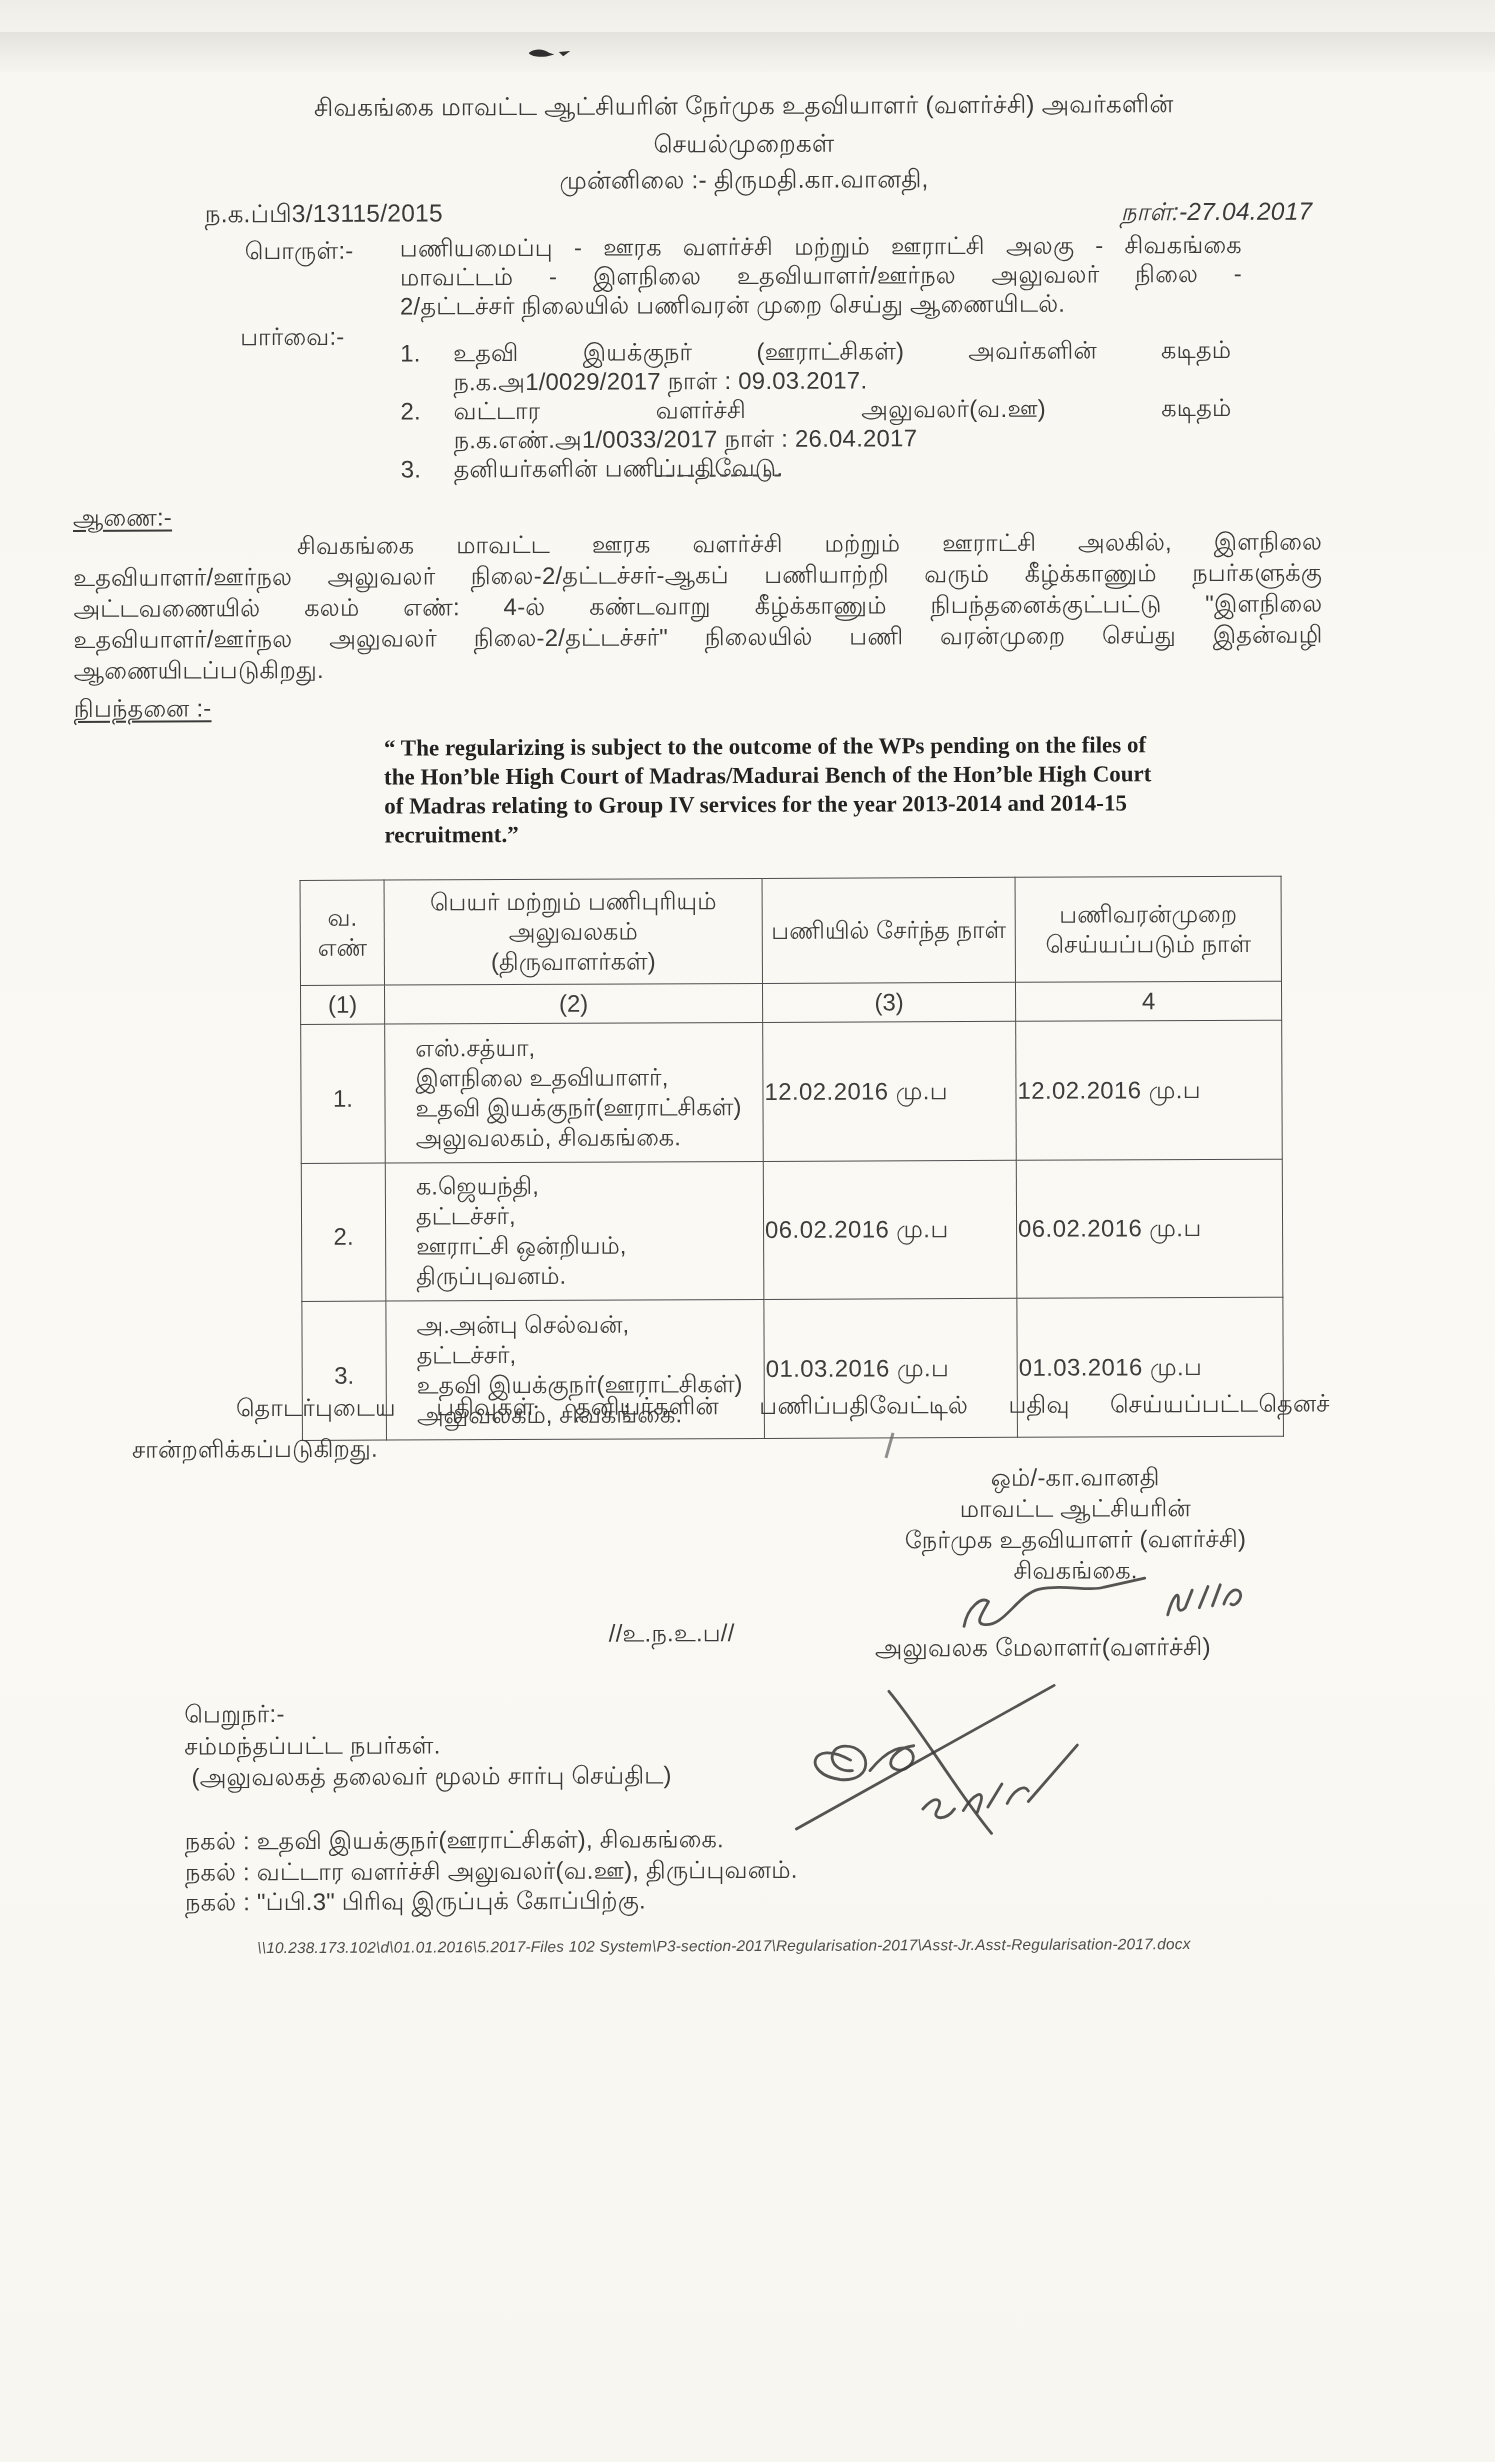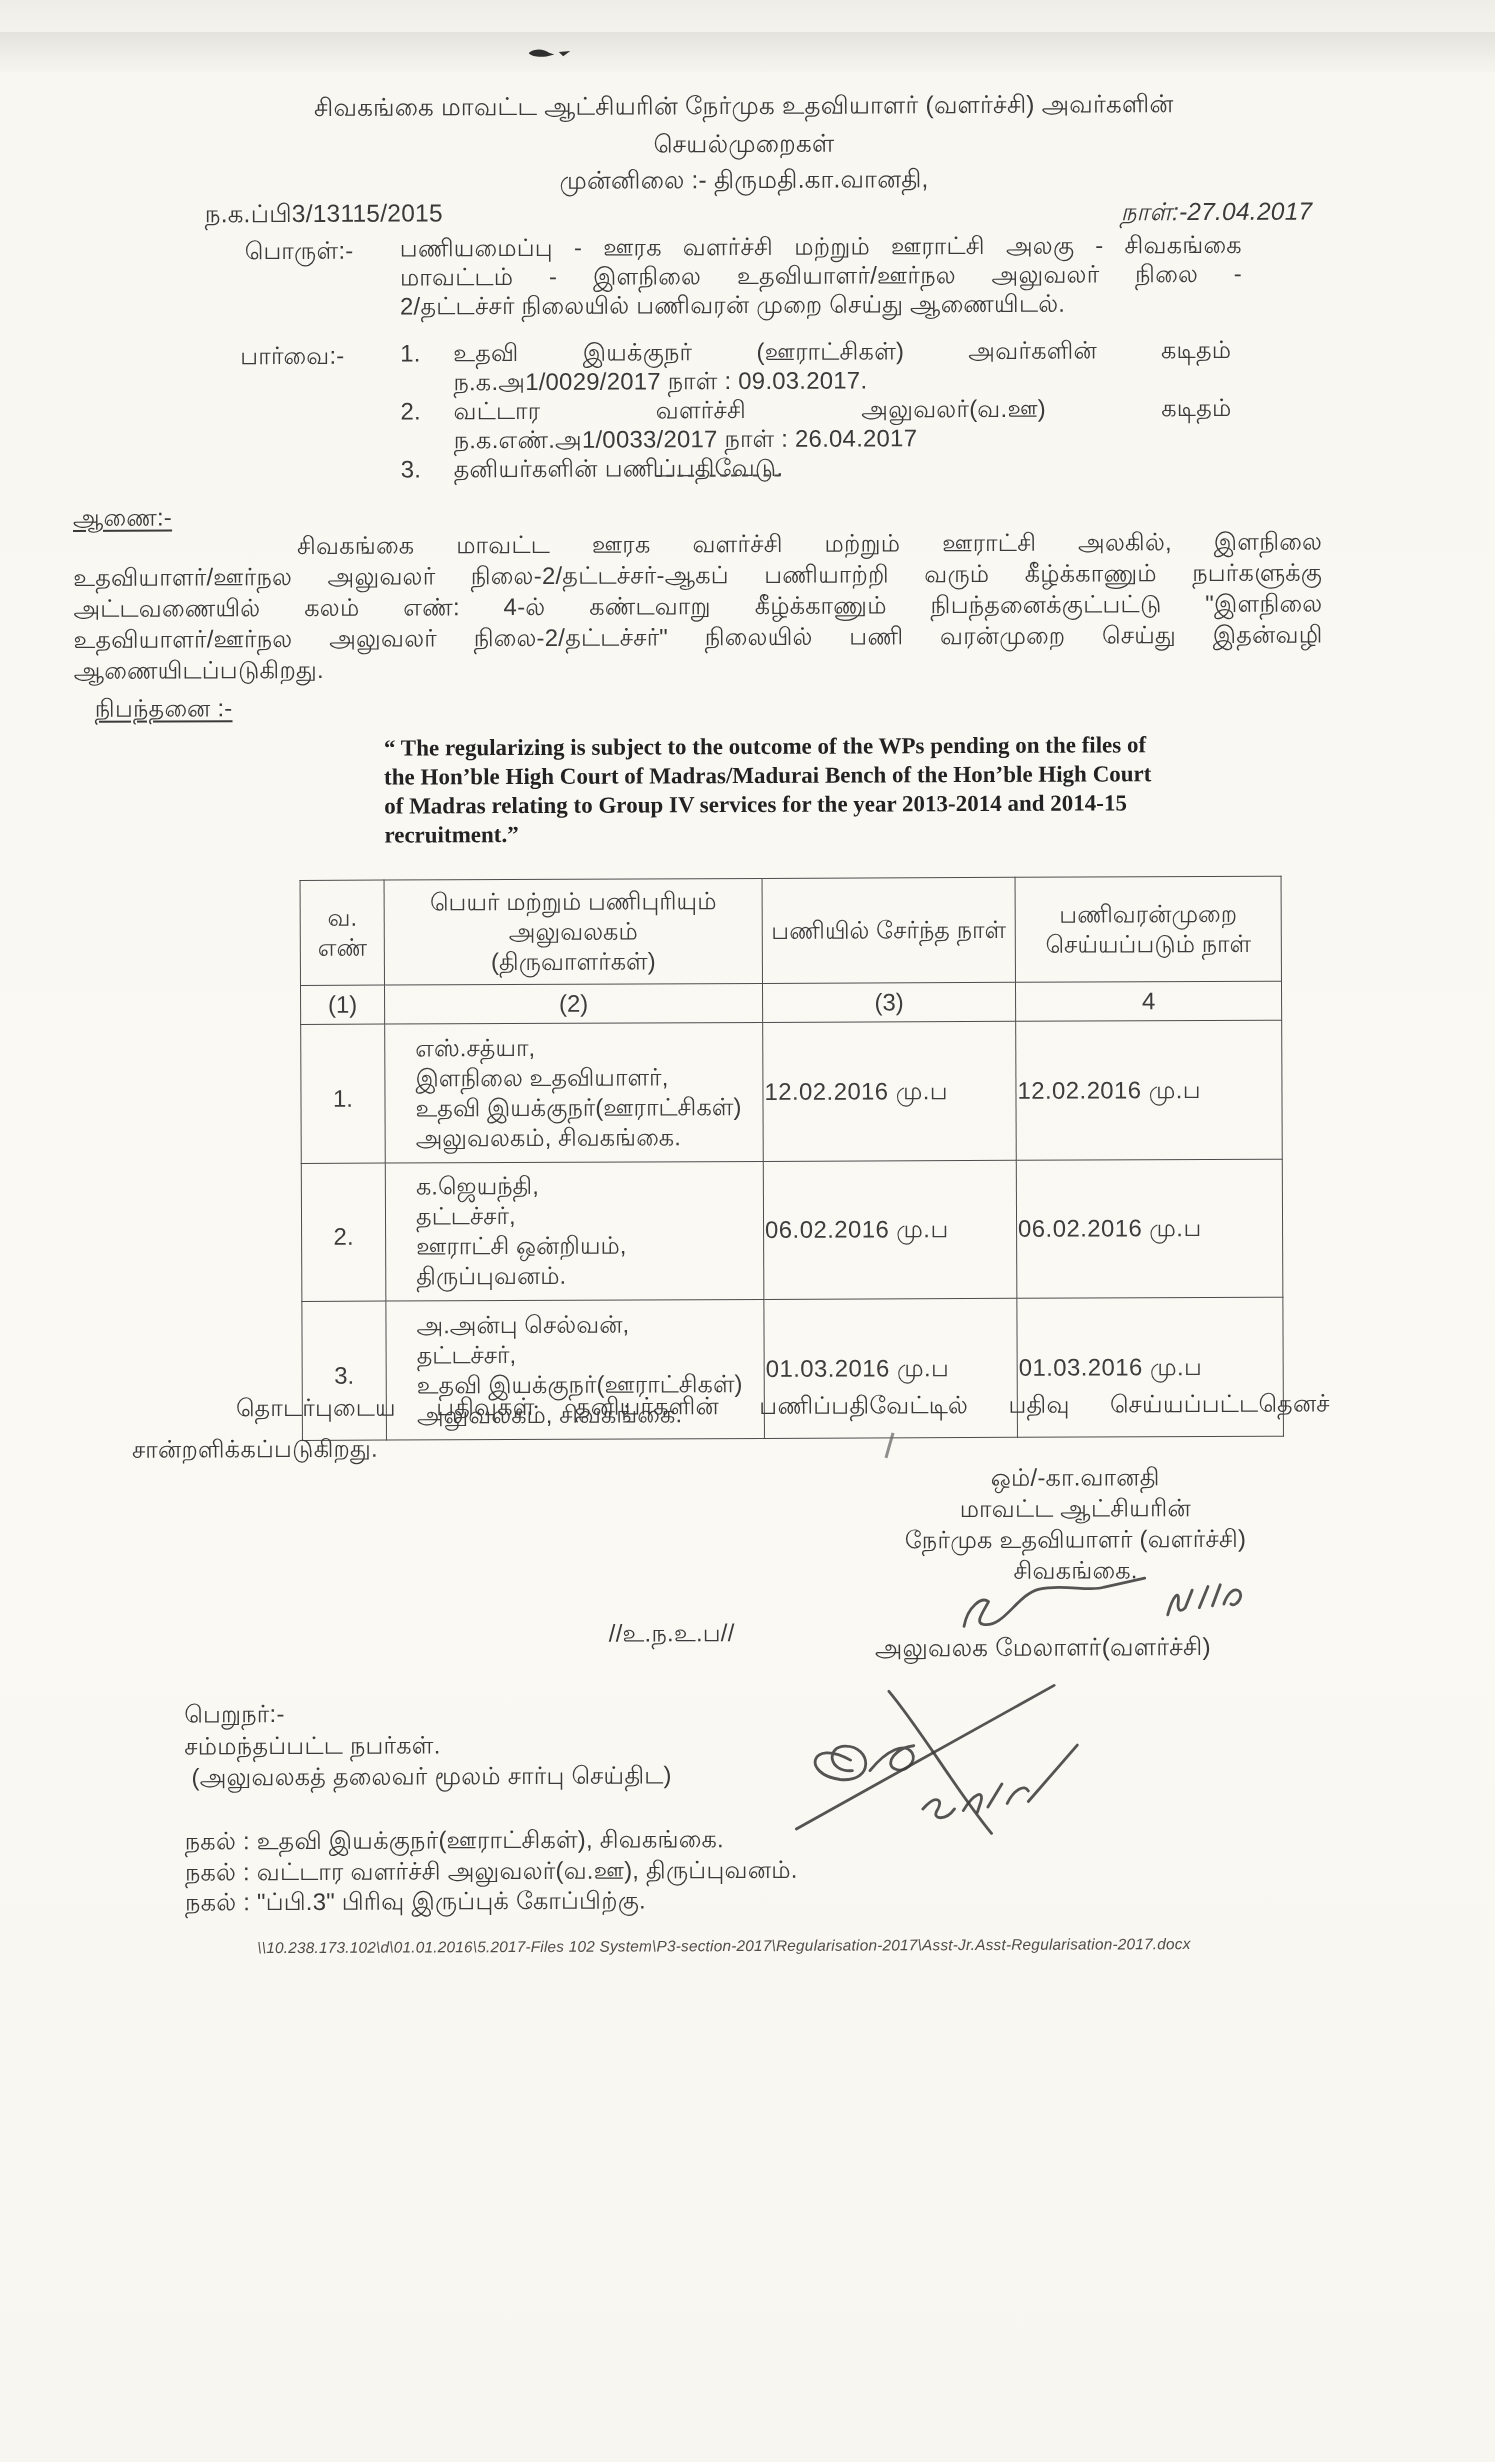--- a/index.html
+++ b/index.html
@@ -51,21 +51,21 @@
     <div class="abs tam" style="left:208px;top:197px;">ந.க.ப்பி3/13115/2015</div>
     <div class="abs tam" style="left:1124px;top:199px;font-style:italic;">நாள்:-27.04.2017</div>
 
     <div class="abs tam sm" style="left:248px;top:234px;">பொருள்:-</div>
     <div class="abs tam sm" style="left:403px;top:232px;width:842px;line-height:29px;">
       <span class="line spread">பணியமைப்பு - ஊரக வளர்ச்சி மற்றும் ஊராட்சி அலகு - சிவகங்கை</span>
       <span class="line spread">மாவட்டம் - இளநிலை உதவியாளர்/ஊர்நல அலுவலர் நிலை -</span>
       <span class="line">2/தட்டச்சர் நிலையில் பணிவரன் முறை செய்து ஆணையிடல்.</span>
     </div>
 
-    <div class="abs tam sm" style="left:243px;top:339px;">பார்வை:-</div>
+    <div class="abs tam sm" style="left:243px;top:320px;">பார்வை:-</div>
     <div class="abs tam sm" style="left:403px;top:337px;width:831px;line-height:29px;">
       <div class="numitem">
         <span class="no">1.</span>
         <span class="itxt">
           <span class="line spread">உதவி இயக்குநர் (ஊராட்சிகள்) அவர்களின் கடிதம்</span>
           <span class="line">ந.க.அ1/0029/2017 நாள் : 09.03.2017.</span>
         </span>
       </div>
       <div class="numitem">
         <span class="no">2.</span>
@@ -86,21 +86,21 @@
 
     <div class="abs tam sm underl" style="left:75px;top:500px;">ஆணை:-</div>
     <div class="abs tam sm" style="left:75px;top:528px;width:1249px;line-height:31px;">
       <span class="line spread" style="padding-left:224px;">சிவகங்கை மாவட்ட ஊரக வளர்ச்சி மற்றும் ஊராட்சி அலகில், இளநிலை</span>
       <span class="line spread">உதவியாளர்/ஊர்நல அலுவலர் நிலை-2/தட்டச்சர்-ஆகப் பணியாற்றி வரும் கீழ்க்காணும் நபர்களுக்கு</span>
       <span class="line spread">அட்டவணையில் கலம் எண்: 4-ல் கண்டவாறு கீழ்க்காணும் நிபந்தனைக்குட்பட்டு "இளநிலை</span>
       <span class="line spread">உதவியாளர்/ஊர்நல அலுவலர் நிலை-2/தட்டச்சர்" நிலையில் பணி வரன்முறை செய்து இதன்வழி</span>
       <span class="line">ஆணையிடப்படுகிறது.</span>
     </div>
 
-    <div class="abs tam sm underl" style="left:75px;top:691px;margin-left:21px;">நிபந்தனை :-</div>
+    <div class="abs tam sm underl" style="left:75px;top:691px;">நிபந்தனை :-</div>
     <div class="abs eng" style="left:385px;top:732px;width:813px;">
       <span class="line">“ The regularizing is subject to the outcome of the WPs pending on the files of</span>
       <span class="line">the Hon’ble High Court of Madras/Madurai Bench of the Hon’ble High Court</span>
       <span class="line">of Madras relating to Group IV services for the year 2013-2014 and 2014-15</span>
       <span class="line">recruitment.”</span>
     </div>
 
     <table class="gov abs" style="left:300px;top:878px;">
       <colgroup>
           <col style="width:84px">

